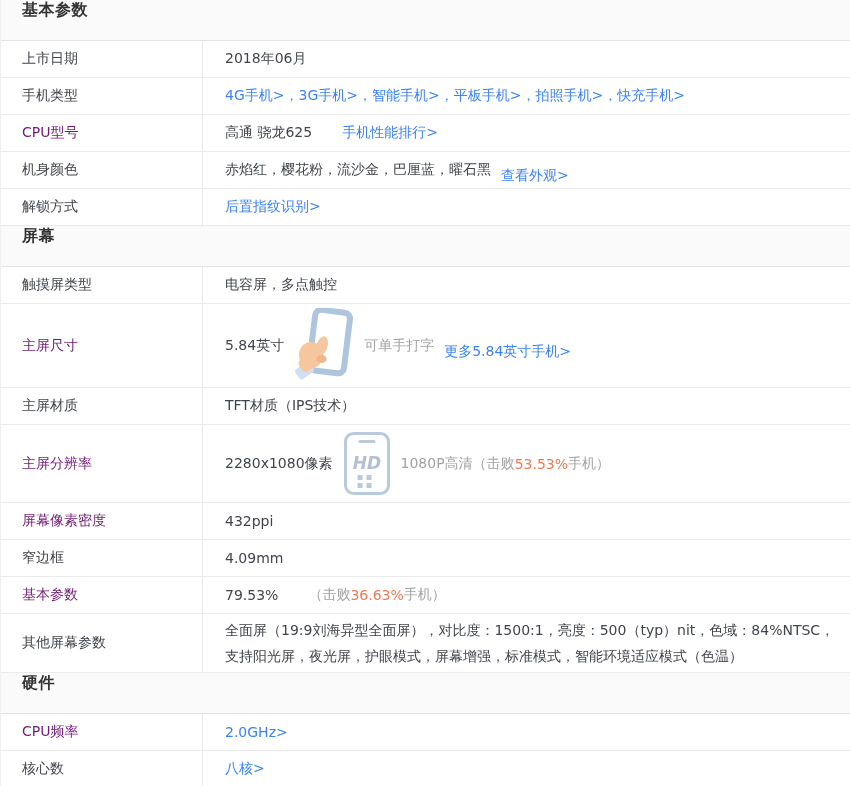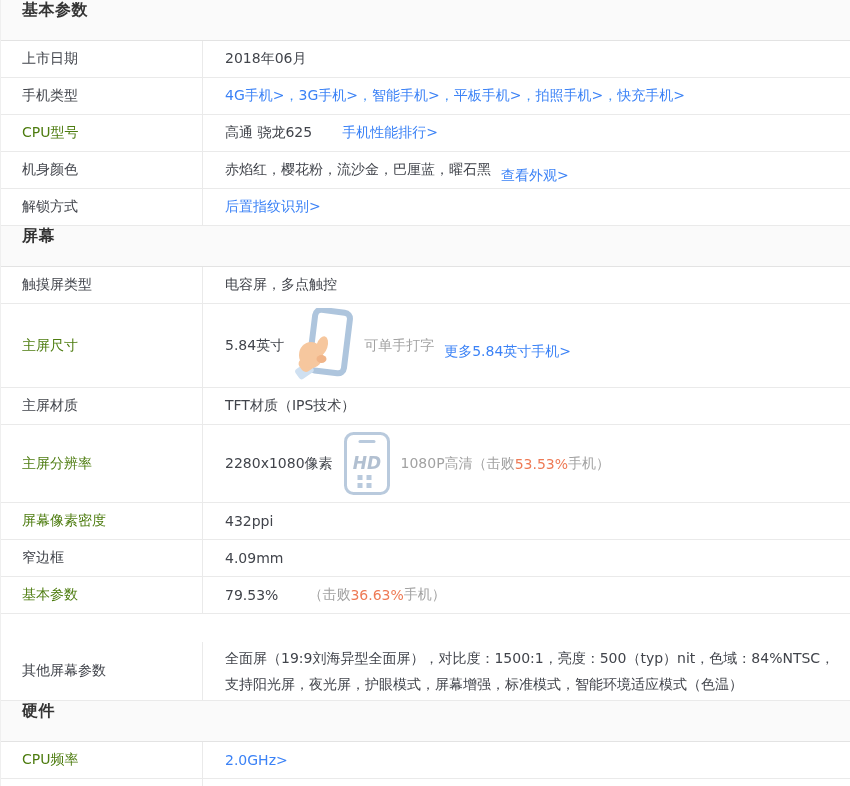--- a/index.html
+++ b/index.html
@@ -23,26 +23,26 @@
   .row{
     position:relative;height:37px;box-sizing:border-box;
     border-bottom:1px solid #eaeaea;background:#fff;
     display:flex;align-items:center;
   }
   .row::before{
     content:"";position:absolute;left:201px;top:0;bottom:0;width:1px;background:#eaeaea;
   }
   .row--tall-84{height:84px;}
   .row--tall-78{height:78px;text-align:center;}
-  .row--two-line{height:59px;margin-top:28px;}
+  .row--two-line{height:59px;}
   .row-label{
     position:absolute;left:21px;top:50%;transform:translateY(-50%);
     font-size:14px;color:#41444b;max-width:168px;white-space:nowrap;
   }
-  .row-label.is-link{color:#4d7c0f;cursor:pointer;}
+  .row-label.is-link{color:#701a75;cursor:pointer;}
   .row-value{
     margin-left:224px;display:flex;align-items:center;
     font-size:14px;color:#41444b;white-space:nowrap;
   }
   .row--two-line .row-value{
     display:block;white-space:normal;line-height:26px;max-width:616px;padding-right:10px;
   }
   .seg{display:inline;}
   .seg-text{color:#41444b;}
   .seg-link{color:#3b82f6;cursor:pointer;}

